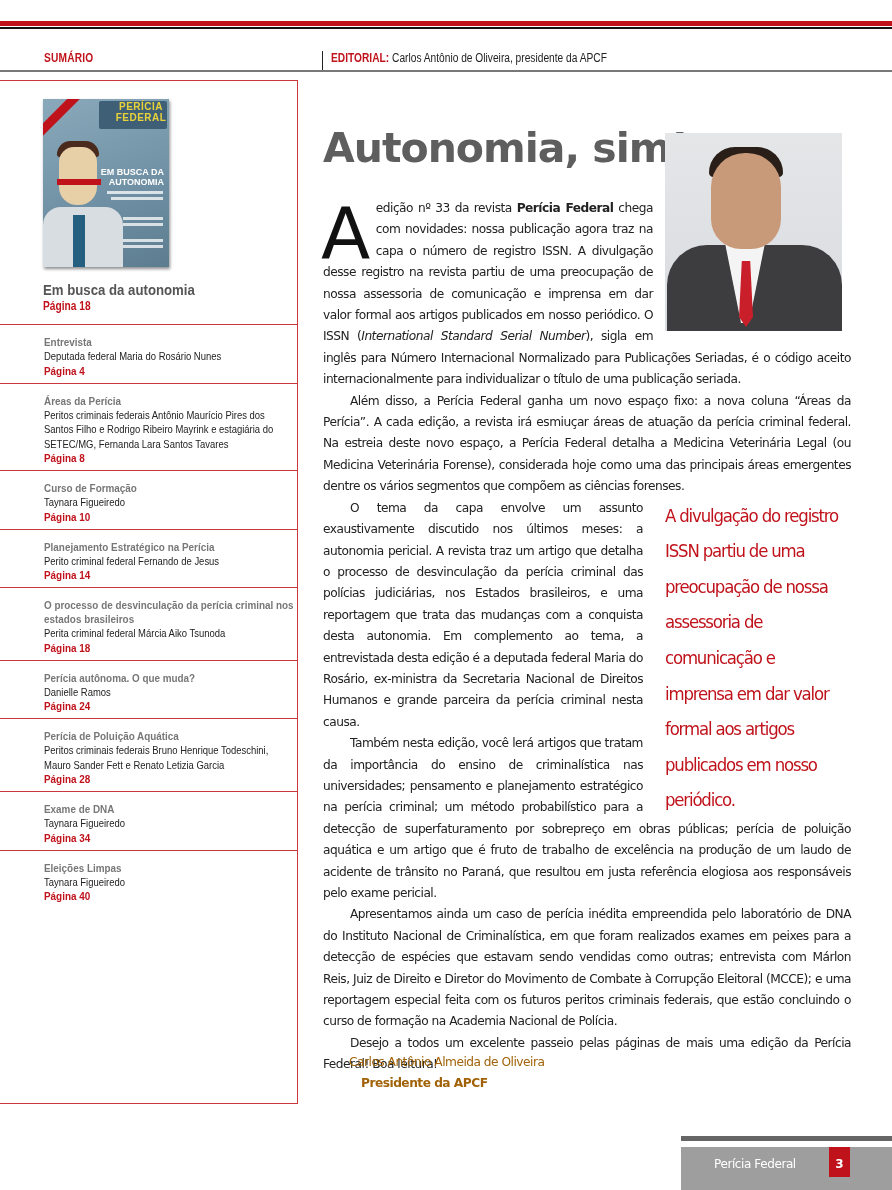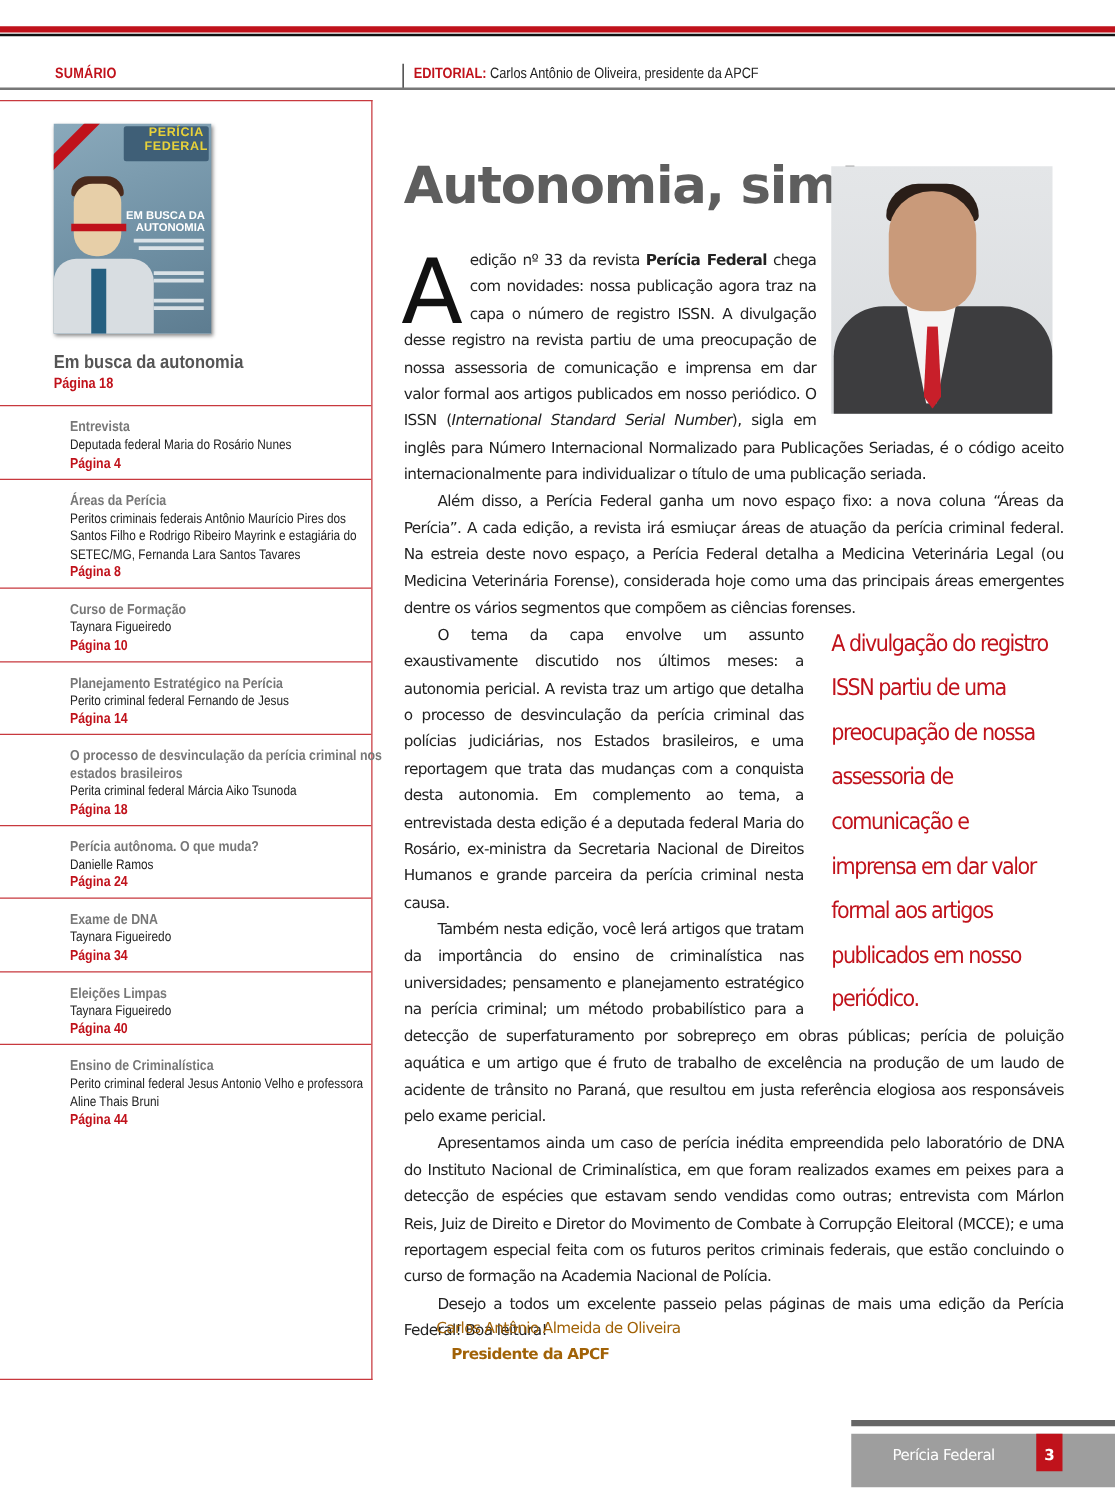--- a/index.html
+++ b/index.html
@@ -26,21 +26,21 @@
   .cover .hair { position: absolute; left: 14px; top: 42px; width: 42px; height: 16px; background: #4a2a1c; border-radius: 20px 20px 4px 4px; }
   .cover .gag { position: absolute; left: 14px; top: 80px; width: 44px; height: 6px; background: #c0121b; }
   .cover .body { position: absolute; left: 0; top: 108px; width: 80px; height: 60px; background: #d8dde1; border-radius: 18px 18px 0 0; }
   .cover .tie { position: absolute; left: 30px; top: 116px; width: 12px; height: 52px; background: #255f80; }
   .cover .ctitle { position: absolute; right: 5px; top: 68px; width: 64px; color: #fff; font-weight: bold; font-size: 9px; line-height: 10px; text-align: right; }
   .cover .cline { position: absolute; right: 6px; height: 3px; background: rgba(255,255,255,0.75); }
 
   .feat-title { position: absolute; left: 43px; top: 200px; font-size: 15px; font-weight: bold; color: #555; transform: scaleX(0.88); transform-origin: left; white-space: nowrap; }
   .feat-page { position: absolute; left: 43px; top: 218px; font-size: 12px; font-weight: bold; color: #c0121b; transform: scaleX(0.85); transform-origin: left; }
 
-  .toc-item { border-bottom: 1px solid #c8383e; padding: 10px 8px 5px 56px; }
+  .toc-item { border-bottom: 1px solid #c8383e; padding: 10px 8px 5px 44px; }
   .toc-item:last-child { border-bottom: none; }
   .toc-item .t { font-size: 11.5px; font-weight: bold; color: #777; transform: scaleX(0.86); transform-origin: left; white-space: nowrap; line-height: 14px; }
   .toc-item .a { font-size: 11px; color: #222; transform: scaleX(0.86); transform-origin: left; width: 292px; line-height: 14.5px; }
   .toc-item .p { font-size: 11.5px; font-weight: bold; color: #c0121b; transform: scaleX(0.86); transform-origin: left; line-height: 14px; }
 
   
   .title { position: absolute; left: 323px; top: 124px; font-family: "DejaVu Sans", sans-serif; font-weight: bold; font-size: 41px; color: #5e5e5e; letter-spacing: -1px; white-space: nowrap; }
   .photo { position: absolute; left: 665px; top: 133px; width: 177px; height: 198px; background: linear-gradient(180deg,#e4e6e8 0%,#d9dcdf 100%); overflow: hidden; }
   .photo .head { position: absolute; left: 46px; top: 20px; width: 70px; height: 96px; background: #c99a7a; border-radius: 34px 34px 30px 30px; }
   .photo .hair { position: absolute; left: 44px; top: 14px; width: 74px; height: 30px; background: #2a1e18; border-radius: 36px 36px 6px 6px; }
@@ -122,33 +122,33 @@
       <div class="t" style="white-space:normal;width:292px;">O processo de desvinculação da perícia criminal nos estados brasileiros</div>
       <div class="a">Perita criminal federal Márcia Aiko Tsunoda</div>
       <div class="p">Página 18</div>
     </div>
   <div class="toc-item">
       <div class="t">Perícia autônoma. O que muda?</div>
       <div class="a">Danielle Ramos</div>
       <div class="p">Página 24</div>
     </div>
   <div class="toc-item">
+      <div class="t">Perícia de Poluição Aquática</div>
+      <div class="a">Peritos criminais federais Bruno Henrique Todeschini, Mauro Sander Fett e Renato Letizia Garcia</div>
+      <div class="p">Página 28</div>
+    </div>
+  <div class="toc-item">
       <div class="t">Exame de DNA</div>
       <div class="a">Taynara Figueiredo</div>
       <div class="p">Página 34</div>
     </div>
   <div class="toc-item">
       <div class="t">Eleições Limpas</div>
       <div class="a">Taynara Figueiredo</div>
       <div class="p">Página 40</div>
-    </div>
-  <div class="toc-item">
-      <div class="t">Ensino de Criminalística</div>
-      <div class="a">Perito criminal federal Jesus Antonio Velho e professora Aline Thais Bruni</div>
-      <div class="p">Página 44</div>
     </div>
 </aside>
 
 <h1 class="title">Autonomia, sim!</h1>
 
 <div class="photo">
   <div class="suit"></div>
   <div class="shirt"></div>
   <div class="tie"></div>
   <div class="hair"></div>

